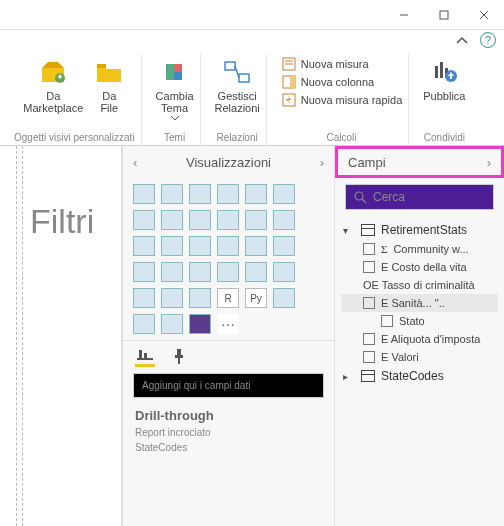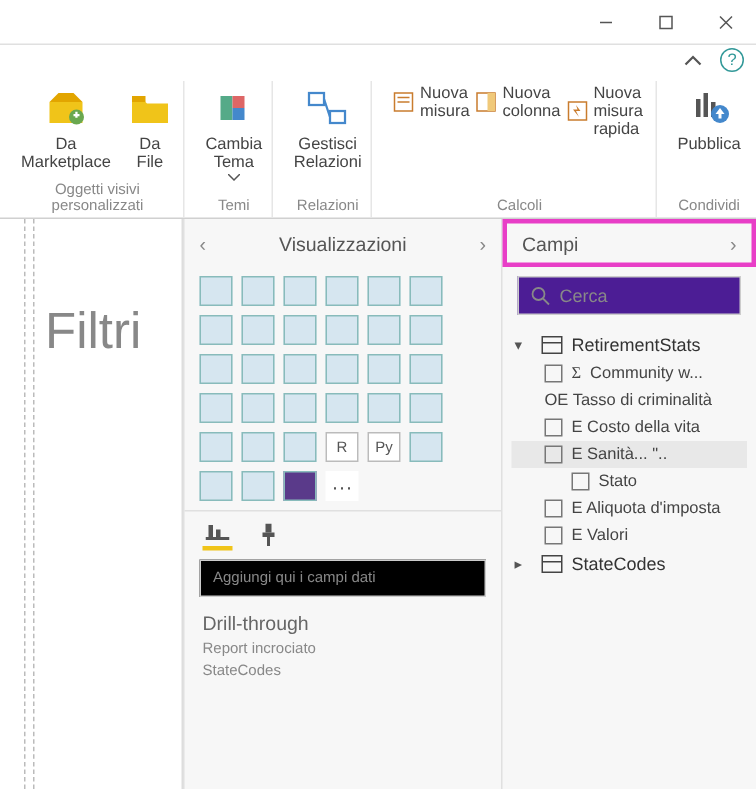--- a/index.html
+++ b/index.html
@@ -13,21 +13,21 @@
   .help { width: 16px; height: 16px; border: 1px solid #399; border-radius: 50%; color: #399; font-size: 11px; display: flex; align-items: center; justify-content: center; }
 
   
   .ribbon { height: 96px; border-bottom: 1px solid #d0d0d0; display: flex; padding: 4px 8px 0 8px; gap: 8px; }
   .rgroup { display: flex; flex-direction: column; align-items: center; justify-content: space-between; padding: 2px 6px 0 6px; border-right: 1px solid #e6e6e6; }
   .rgroup:last-child { border-right: none; }
   .rgroup-top { display: flex; gap: 10px; align-items: flex-start; }
   .ritem { display: flex; flex-direction: column; align-items: center; gap: 2px; font-size: 11px; color: #444; line-height: 1.1; text-align: center; }
   .ricon { width: 32px; height: 32px; display: flex; align-items: center; justify-content: center; }
   .rgroup-label { font-size: 10px; color: #888; padding-bottom: 2px; text-align: center; }
-  .rsmall { display: flex; gap: 2px; align-items: flex-start; }
+  .rsmall { display: flex; flex-direction: column; gap: 2px; align-items: flex-start; }
   .rsmall-row { display: flex; align-items: center; gap: 4px; font-size: 11px; color: #444; }
   .rsmall-ic { width: 16px; height: 16px; display:flex; align-items:center; justify-content:center; color:#c97c2e; }
 
   
   .main { display: flex; height: calc(526px - 30px - 20px - 96px); }
   .canvas { width: 122px; border-right: 1px solid #ddd; position: relative; background: #fff; }
   .canvas::before { content:""; position:absolute; left:16px; top:0; bottom:0; border-left:1px dashed #bbb; }
   .canvas::after { content:""; position:absolute; left:22px; top:0; bottom:0; border-left:1px dashed #bbb; }
   .filtri { position:absolute; left:30px; top:56px; font-size:34px; color:#888; font-weight:300; }
 
@@ -43,21 +43,21 @@
   .viz-cell.dark { background:#5a3a8a; color:#fff; }
   .viz-cell.dots { background:#fff; border:none; color:#555; font-size:14px; }
 
   .toolrow { display:flex; gap:14px; padding:6px 12px; border-top:1px solid #e0e0e0; }
   .toolic { width:20px; height:20px; color:#555; display:flex; align-items:center; justify-content:center; }
   .toolic.sel { border-bottom:3px solid #f0c419; padding-bottom:2px; }
 
   .sect-label { font-size:12px; color:#777; padding:6px 12px 4px; }
   .wells { padding:0 10px; }
   .well { background:#000000; border:1px solid #ccc; font-size:10px; color:#888; padding:6px 8px; }
-  .drill-label { font-size:13px; color:#666; padding:10px 12px 4px; }
+  .drill-label { font-size:13px; color:#666; padding:10px 12px 4px;font-weight:bold; }
   .drill-sub { font-size:10px; color:#888; padding:0 12px 4px; }
 
   
   .search { margin:6px 10px; background:#4c1d95; border:1px solid #ccc; height:26px; display:flex; align-items:center; gap:6px; padding:0 8px; font-size:12px; color:#888; }
   .tree { padding:4px 6px; font-size:12px; color:#333; }
   .node { display:flex; align-items:center; gap:6px; padding:3px 2px; }
   .node .tw { width:12px; color:#555; font-size:10px; }
   .node .tblic { width:14px; height:12px; border:1px solid #444; position:relative; }
   .node .tblic::before { content:""; position:absolute; top:3px; left:0; right:0; border-top:1px solid #444; }
   .leaf { display:flex; align-items:center; gap:6px; padding:3px 2px 3px 22px; font-size:11px; color:#444; }
@@ -311,25 +311,25 @@
             <span class="tw">▾</span>
             <span class="tblic"></span>
             <span>RetirementStats</span>
           </div>
           <div class="leaf">
             <span class="cb"></span>
             <span class="sigma">Σ</span>
             <span>Community w...</span>
           </div>
           <div class="leaf">
+            <span class="cb"></span>
+            <span>E Costo della vita</span>
+          </div>
+          <div class="leaf">
             <span>OE Tasso di criminalità</span>
-          </div>
-          <div class="leaf">
-            <span class="cb"></span>
-            <span>E Costo della vita</span>
           </div>
           <div class="leaf sel">
             <span class="cb"></span>
             <span>E Sanità... "..</span>
           </div>
           <div class="leaf" style="padding-left: 40px;">
             <span class="cb"></span>
             <span>Stato</span>
           </div>
           <div class="leaf">

